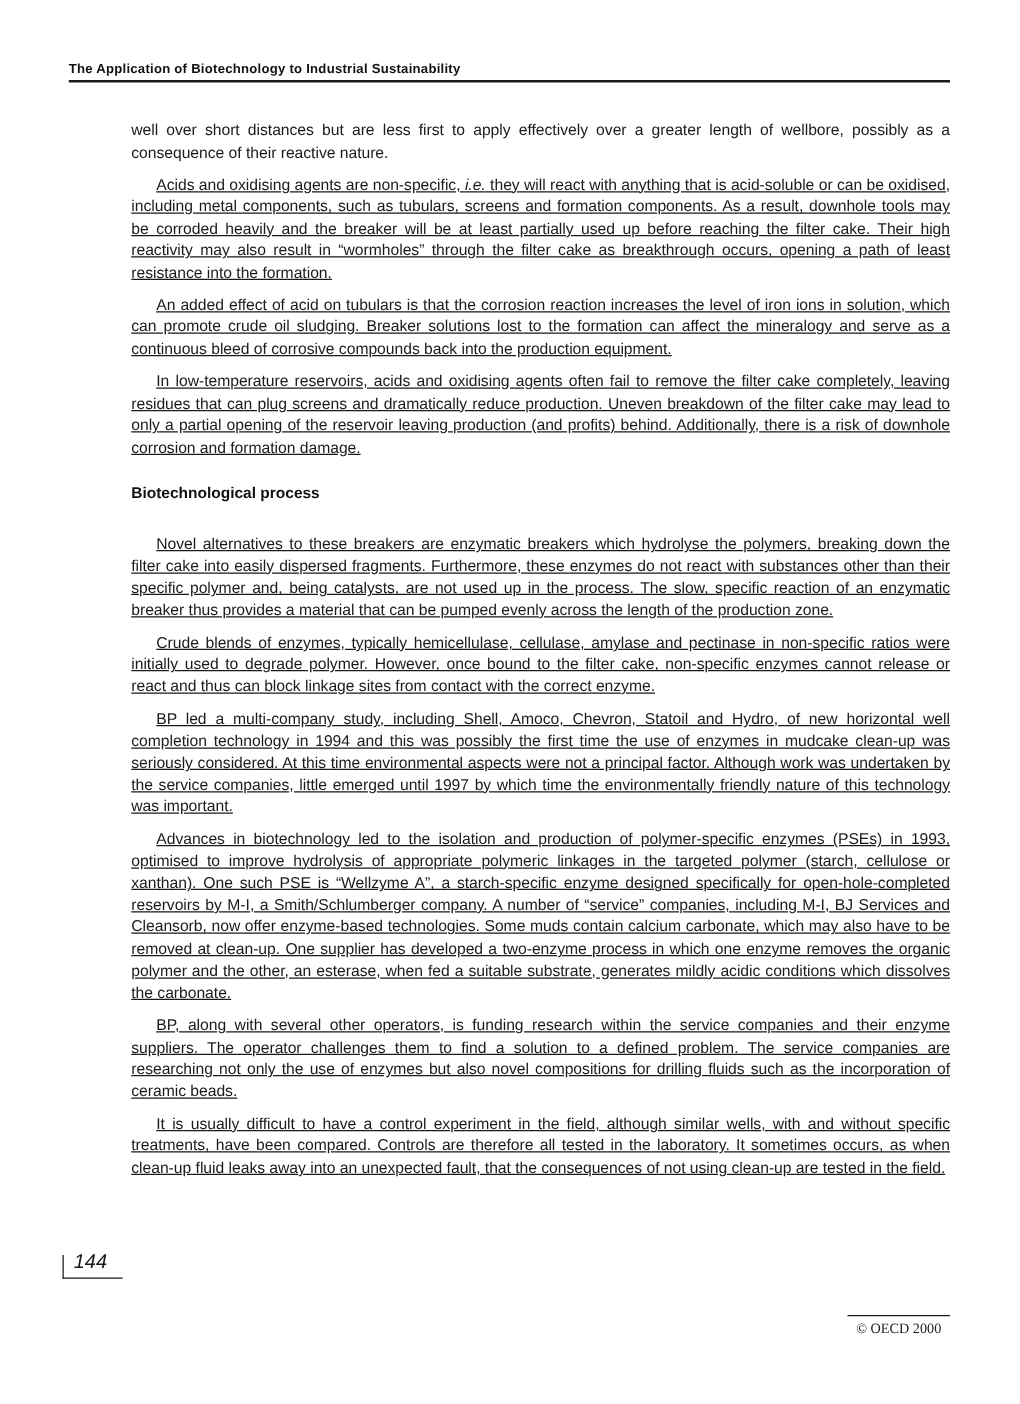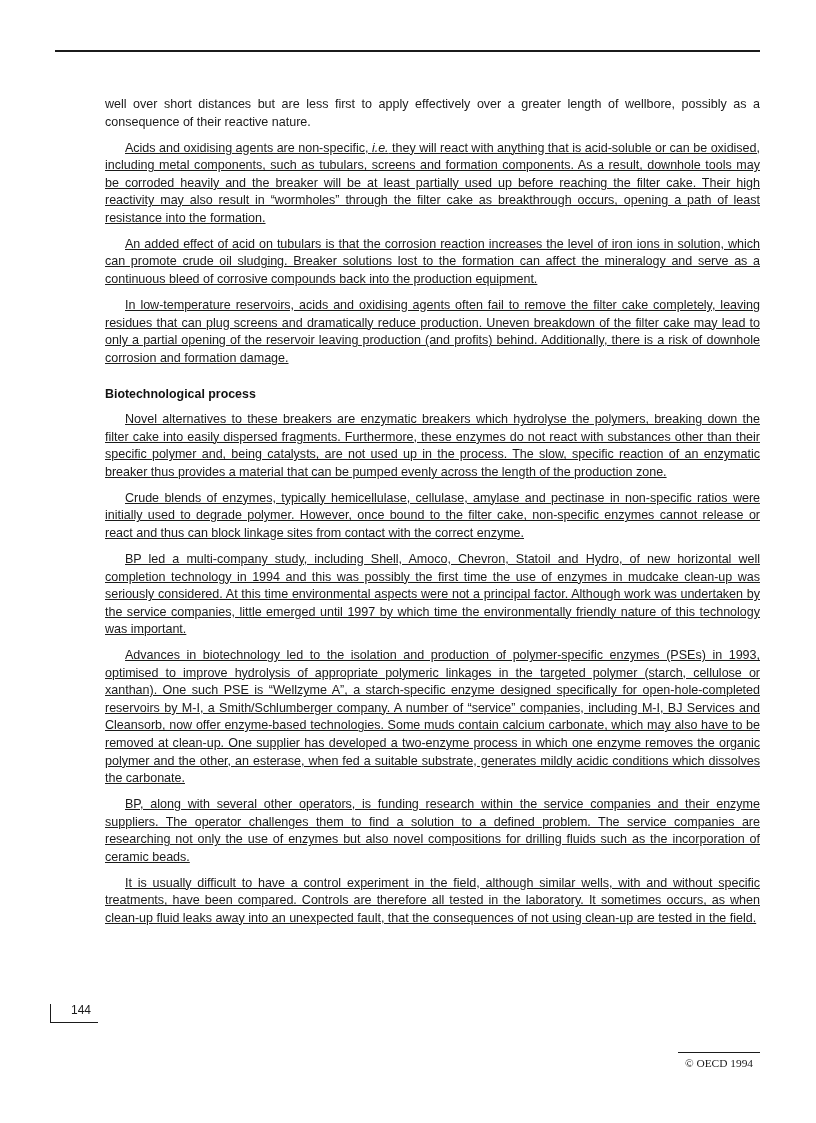--- a/index.html
+++ b/index.html
@@ -61,39 +61,40 @@
   }
   .para.gap {
     margin-top: 8.5px;
   }
   .subheading {
     font-size: 12.4px;
     font-weight: bold;
     line-height: 17px;
     color: #111111;
     margin-top: 19px;
-    margin-bottom: 8px;
+    margin-bottom: 24px;
   }
   .ital { font-style: italic; }
 
   
   .folio {
     position: absolute;
     left: 48px;
     top: 1003px;
     width: 56px;
     height: 26px;
   }
   .folio-num {
     position: absolute;
-    left: 23px;
+    left: 11px;
     top: 0px;
-    font-size: 12px;
+    font-size: 16px;
     line-height: 14px;
     color: #1a1a1a;
+    font-style: italic;
   }
   .folio-vrule {
     position: absolute;
     left: 2px;
     top: 1px;
     width: 0;
     height: 19px;
     border-left: 1.6px solid #1b1b1b;
   }
   .folio-hrule {
@@ -125,20 +126,21 @@
     color: #1a1a1a;
     white-space: nowrap;
   }
 </style>
 </head>
 <body>
 
 <div class="page">
 
   <div class="running-header">
+    <div class="running-header-title">The Application of Biotechnology to Industrial Sustainability</div>
     <div class="running-header-rule"></div>
   </div>
 
   <div class="body-col">
 
     <p class="para">well over short distances but are less first to apply effectively over a greater length of wellbore, possibly as a consequence of their reactive nature.</p>
 
     <p class="para indent gap"><span>Acids and oxidising agents are non-specific, </span><span class="ital">i.e.</span><span> they will react with anything that is acid-soluble or can be oxidised, including metal components, such as tubulars, screens and formation components. As a result, downhole tools may be corroded heavily and the breaker will be at least partially used up before reaching the filter cake. Their high reactivity may also result in “wormholes” through the filter cake as breakthrough occurs, opening a path of least resistance into the formation.</span></p>
 
     <p class="para indent gap">An added effect of acid on tubulars is that the corrosion reaction increases the level of iron ions in solution, which can promote crude oil sludging. Breaker solutions lost to the formation can affect the mineralogy and serve as a continuous bleed of corrosive compounds back into the production equipment.</p>
@@ -163,16 +165,16 @@
   </div>
 
   <div class="folio">
     <div class="folio-vrule"></div>
     <div class="folio-hrule"></div>
     <div class="folio-num">144</div>
   </div>
 
   <div class="footer">
     <div class="footer-rule"></div>
-    <div class="footer-text">© OECD 1994</div>
+    <div class="footer-text">© OECD 2000</div>
   </div>
 
 </div>
 
 </body></html>

